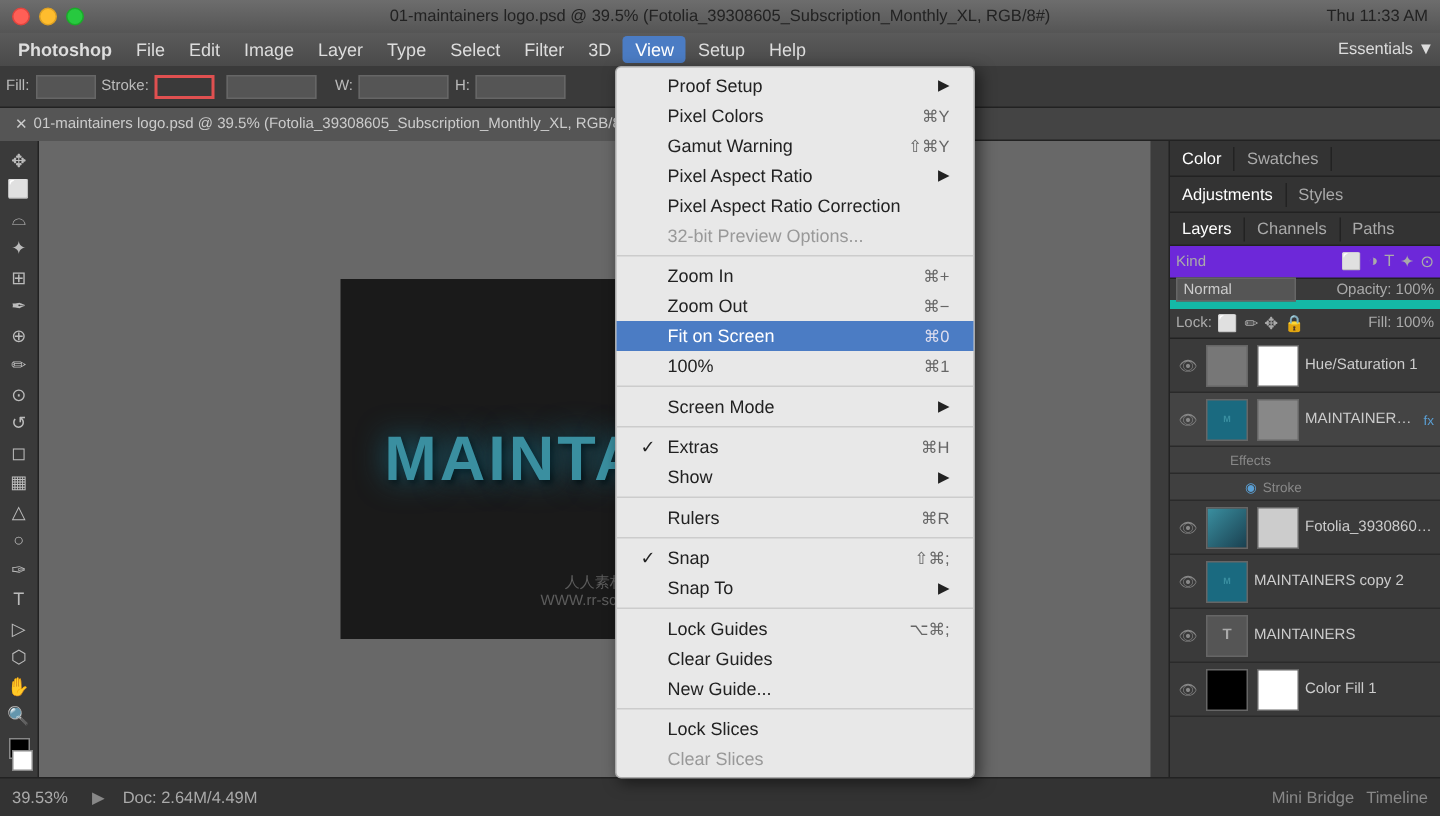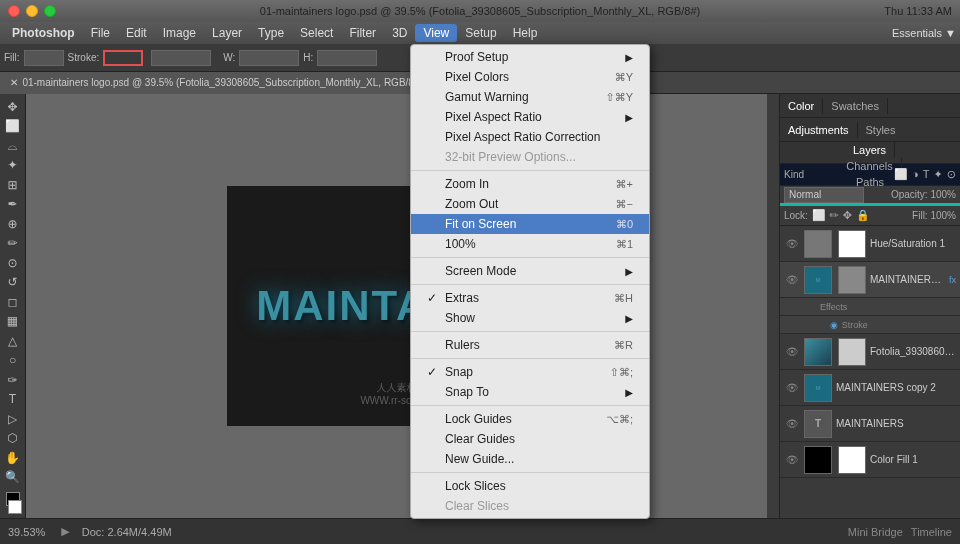--- a/index.html
+++ b/index.html
@@ -191,21 +191,21 @@
       display: flex;
       flex-direction: column;
       margin-left: 12px;
     }
     .layers-panel {
       flex: 1;
       overflow: hidden;
     }
     .layers-toolbar {
       height: 22px;
-      background: #0f172a;
+      background: #6d28d9;
       display: flex;
       align-items: center;
       padding: 0 4px;
       gap: 2px;
       border-bottom: 1px solid #222;
     }
     .layer-row {
       height: 36px;
       display: flex;
       align-items: center;
@@ -379,38 +379,38 @@
       <span style="padding:2px 8px;font-size:11px;color:#fff;border-right:1px solid #222;">Color</span>
       <span style="padding:2px 8px;font-size:11px;color:#aaa;border-right:1px solid #222;">Swatches</span>
     </div>
 
     <div style="height:24px;background:#333;border-bottom:1px solid #222;display:flex;align-items:center;">
       <span style="padding:2px 8px;font-size:11px;color:#fff;border-right:1px solid #222;">Adjustments</span>
       <span style="padding:2px 8px;font-size:11px;color:#aaa;">Styles</span>
     </div>
 
     <div class="layers-panel">
-      <div style="height:22px;background:#333;border-bottom:1px solid #222;display:flex;align-items:center;flex-direction:column;">
+      <div style="height:22px;background:#333;border-bottom:1px solid #222;display:flex;align-items:center;">
         <span style="padding:2px 8px;font-size:11px;color:#fff;border-right:1px solid #222;">Layers</span>
         <span style="padding:2px 8px;font-size:11px;color:#aaa;border-right:1px solid #222;">Channels</span>
         <span style="padding:2px 8px;font-size:11px;color:#aaa;">Paths</span>
       </div>
 
       <div class="layers-toolbar">
         <span style="font-size:10px;color:#aaa;">Kind</span>
         <div style="display:flex;gap:4px;margin-left:auto;">
           <span style="font-size:11px;color:#aaa;">⬜</span>
           <span style="font-size:11px;color:#aaa;">◑</span>
           <span style="font-size:11px;color:#aaa;">T</span>
           <span style="font-size:11px;color:#aaa;">✦</span>
           <span style="font-size:11px;color:#aaa;">⊙</span>
         </div>
       </div>
 
-      <div style="height:20px;display:flex;align-items:center;padding:0 4px;gap:4px;border-bottom:3px solid #14b8a6;background:#3a3a3a;">
+      <div style="height:20px;display:flex;align-items:center;padding:0 4px;gap:4px;border-bottom:6px solid #14b8a6;background:#3a3a3a;">
         <div style="width:80px;height:16px;background:#555;border:1px solid #666;font-size:10px;color:#ccc;display:flex;align-items:center;padding:0 4px;">Normal</div>
         <span style="font-size:10px;color:#aaa;margin-left:auto;">Opacity: 100%</span>
       </div>
 
       <div style="height:20px;display:flex;align-items:center;padding:0 4px;gap:4px;border-bottom:1px solid #222;background:#3a3a3a;">
         <span style="font-size:10px;color:#aaa;">Lock:</span>
         <span style="font-size:11px;color:#aaa;">⬜</span>
         <span style="font-size:11px;color:#aaa;">✏</span>
         <span style="font-size:11px;color:#aaa;">✥</span>
         <span style="font-size:11px;color:#aaa;">🔒</span>

